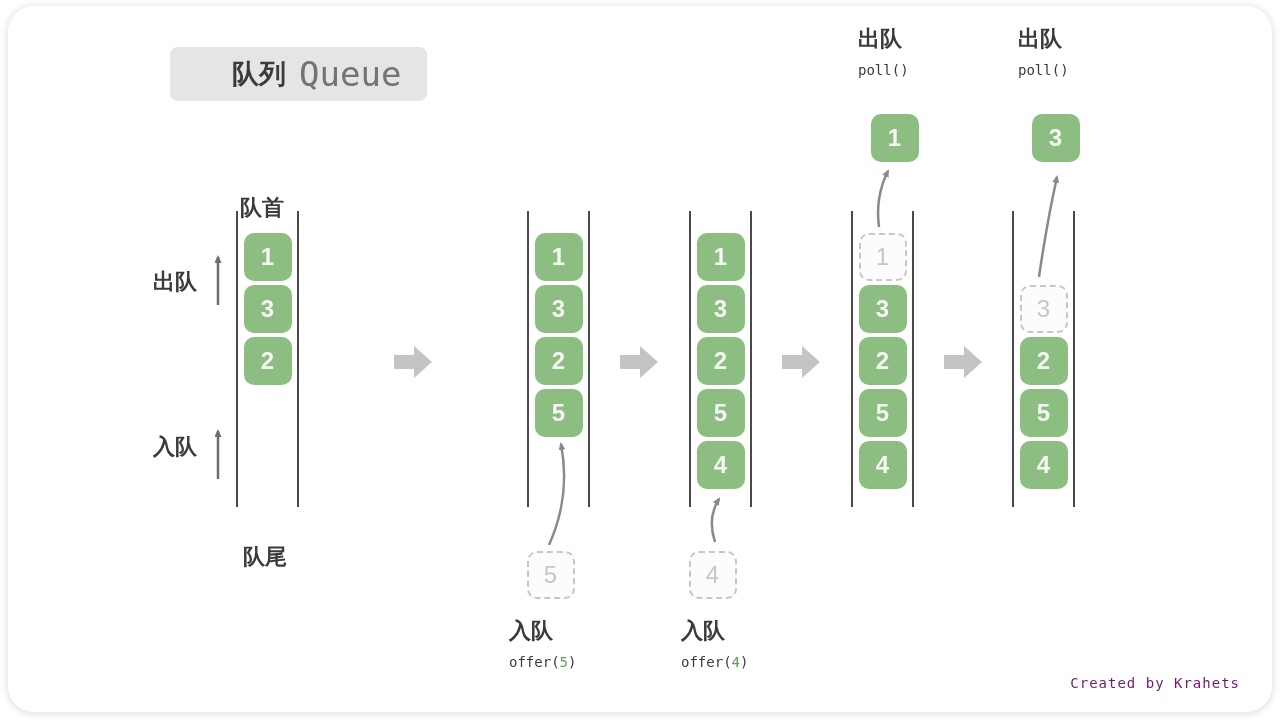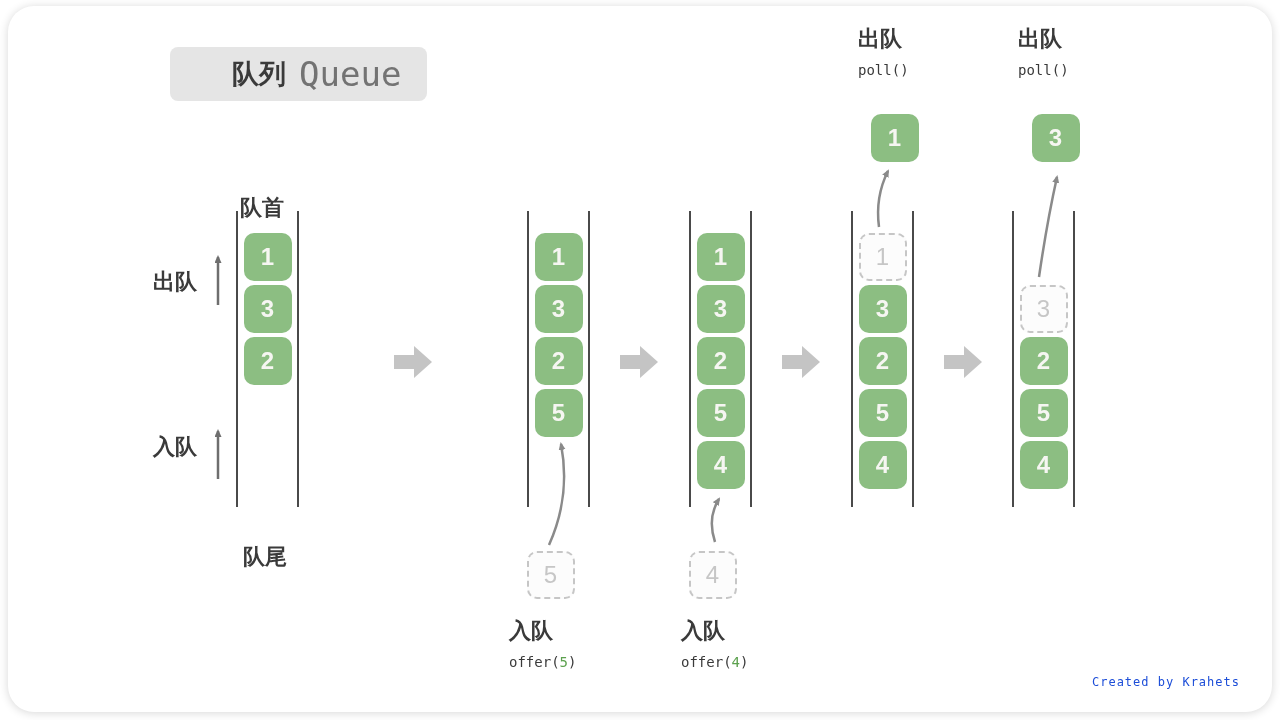--- a/index.html
+++ b/index.html
@@ -9,21 +9,21 @@
   .title-zh{font-size:27px;font-weight:bold;color:#3a3a3a;margin-left:36px;}
   .title-en{font-size:34px;font-family:"DejaVu Sans Mono","Liberation Mono",monospace;color:#737373;}
   .side-label{position:absolute;font-size:22px;font-weight:bold;color:#3a3a3a;white-space:nowrap;}
   .q-line{position:absolute;width:1.5px;height:296px;top:211px;background:#4a4a4a;}
   .cell{position:absolute;width:48px;height:48px;border-radius:10px;background:#8cbe82;color:#f6f6f2;font-size:24px;font-weight:bold;display:flex;align-items:center;justify-content:center;box-sizing:border-box;}
   .cell.ghost{background:#fcfcfc;border:2px dashed #c6c6c6;color:#c6c6c6;font-weight:500;}
   .op-label{position:absolute;line-height:1;white-space:nowrap;}
   .op-zh{font-size:22px;font-weight:600;color:#3a3a3a;margin-bottom:13px;}
   .op-code{font-size:14px;font-family:"DejaVu Sans Mono","Liberation Mono",monospace;font-weight:400;color:#3a3a3a;}
   .op-code .arg{color:#5ca14e;}
-  .watermark{position:absolute;right:40px;top:675px;font-size:12px;font-family:"DejaVu Sans Mono","Liberation Mono",monospace;color:#1d4ed8;letter-spacing:1px;text-align:center;}
+  .watermark{position:absolute;right:40px;top:675px;font-size:14px;font-family:"DejaVu Sans Mono","Liberation Mono",monospace;color:#701a75;letter-spacing:1px;text-align:center;}
   svg.overlay{position:absolute;left:0;top:0;pointer-events:none;}
 </style>
 </head>
 <body>
 
 <div class="card"></div>
 
 <div class="title-box">
   <span class="title-zh">队列</span>
   <span class="title-en">Queue</span>

